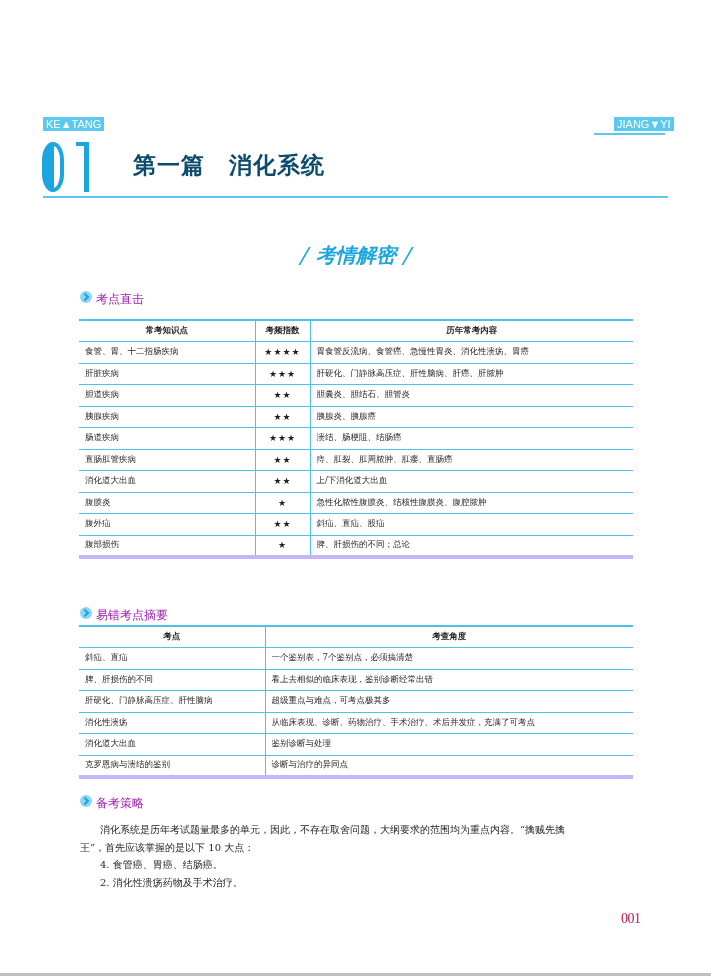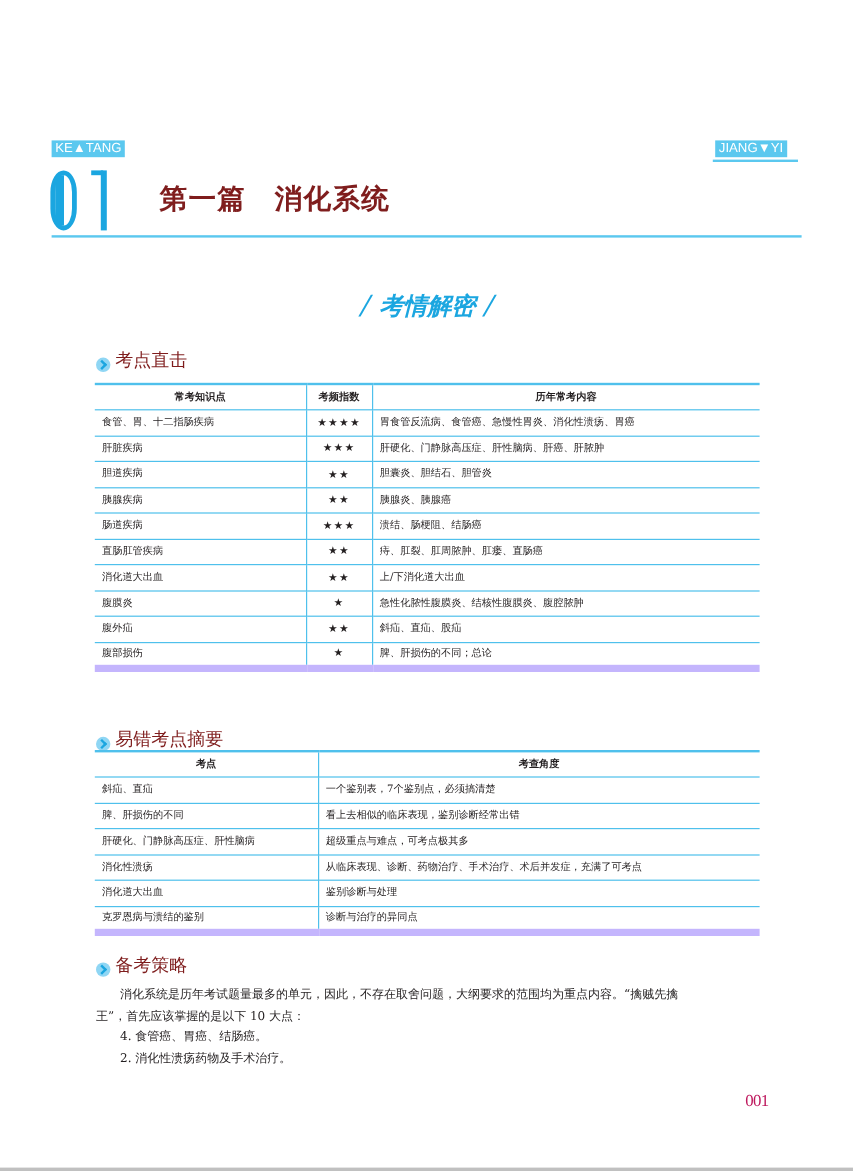--- a/index.html
+++ b/index.html
@@ -5,21 +5,21 @@
   * { box-sizing: border-box; margin: 0; padding: 0; }
   html, body { width: 711px; height: 976px; background: #ffffff; overflow: hidden; }
   body { position: relative; font-family: "DejaVu Sans", sans-serif; color: #231f20; }
 
   .tag-left {
     position: absolute; left: 43px; top: 117px; height: 14px; padding: 0 3px;
     background: #5bc8ef; color: #ffffff; font-family: "Liberation Sans", sans-serif;
     font-size: 11px; line-height: 14px; letter-spacing: 0px;
   }
   .tag-right {
-    position: absolute; left: 596px; top: 117px; height: 14px; padding: 0 3px;
+    position: absolute; left: 614px; top: 117px; height: 14px; padding: 0 3px;
     background: #5bc8ef; color: #ffffff; font-family: "Liberation Sans", sans-serif;
     font-size: 11px; line-height: 14px;
   }
   .tag-right-underline {
     position: absolute; left: 594px; top: 133px; width: 71px; height: 2px; background: #5bc8ef;
   }
   .chapter-num {
     position: absolute; left: 42px; top: 138px; height: 54px; display: flex; align-items: flex-end;
   }
   .chapter-num .zero {
@@ -31,35 +31,35 @@
     position: relative; width: 22px; height: 50px;
   }
   .chapter-num .one::before {
     content: ""; position: absolute; left: 10px; top: 0; width: 5px; height: 50px; background: #1ba6e0;
   }
   .chapter-num .one::after {
     content: ""; position: absolute; left: 2px; top: 0; width: 10px; height: 4px; background: #1ba6e0;
   }
   .chapter-title {
     position: absolute; left: 133px; top: 150px; font-size: 23px; font-weight: bold;
-    letter-spacing: 1px; color: #7f1d1d; white-space: pre; text-align: right;
+    letter-spacing: 1px; color: #0c4a6e; white-space: pre; text-align: right;
   }
   .header-rule {
     position: absolute; left: 43px; top: 196px; width: 625px; height: 2px; background: #5bc8ef;
   }
 
   .section-banner {
     position: absolute; left: 290px; top: 240px; width: 132px; height: 30px;
     display: flex; align-items: center; justify-content: center;
     color: #1ba6e0; font-size: 20px; font-style: italic; font-weight: bold;
   }
   .section-banner .slash { font-weight: normal; font-style: normal; font-size: 22px; margin: 0 8px; color: #1ba6e0; transform: skewX(-15deg); display: inline-block; }
 
   .h2 {
-    position: absolute; left: 80px; display: flex; align-items: flex-end; font-size: 15px; color: #7f1d1d;
+    position: absolute; left: 80px; display: flex; align-items: flex-start; font-size: 12px; color: #a21caf;
   }
   .h2 .chev {
     width: 12px; height: 12px; border-radius: 50%; background: #8fd6f4; position: relative; margin-right: 4px;
   }
   .h2 .chev::after {
     content: ""; position: absolute; left: 2px; top: 3px; width: 4px; height: 4px;
     border-right: 2px solid #1ba6e0; border-top: 2px solid #1ba6e0; transform: rotate(45deg);
   }
 
   table.grid {
@@ -67,21 +67,21 @@
     font-family: "DejaVu Serif", serif; font-size: 8.5px; color: #231f20;
   }
   table.grid th, table.grid td {
     border-top: 1.5px solid #4fc0ec; border-bottom: 1.5px solid #4fc0ec; height: 21.5px; padding: 0 6px;
     vertical-align: middle; white-space: nowrap;
   }
   table.grid th { font-family: Liberation Sans, sans-serif; font-weight: bold; font-size: 8.5px; }
   table.grid .vdiv { border-right: 1.5px solid #4fc0ec; }
   table.grid td.center { text-align: center; font-size: 9px; letter-spacing: 1px; }
   table.grid tr:first-child th { border-top: 2px solid #4fc0ec; }
-  table.grid tr:last-child td { border-bottom: 6px solid #c4b5fd; }
+  table.grid tr:last-child td { border-bottom: 4px solid #c4b5fd; }
 
   .para {
     position: absolute; left: 80px; width: 555px; font-family: "DejaVu Serif", serif;
     font-size: 10px; line-height: 17.5px; color: #231f20;
   }
   .para .indent { text-indent: 20px; }
   .para .item { padding-left: 20px; }
 
   .page-number {
     position: absolute; left: 621px; top: 911px; font-family: Liberation Serif, serif;

